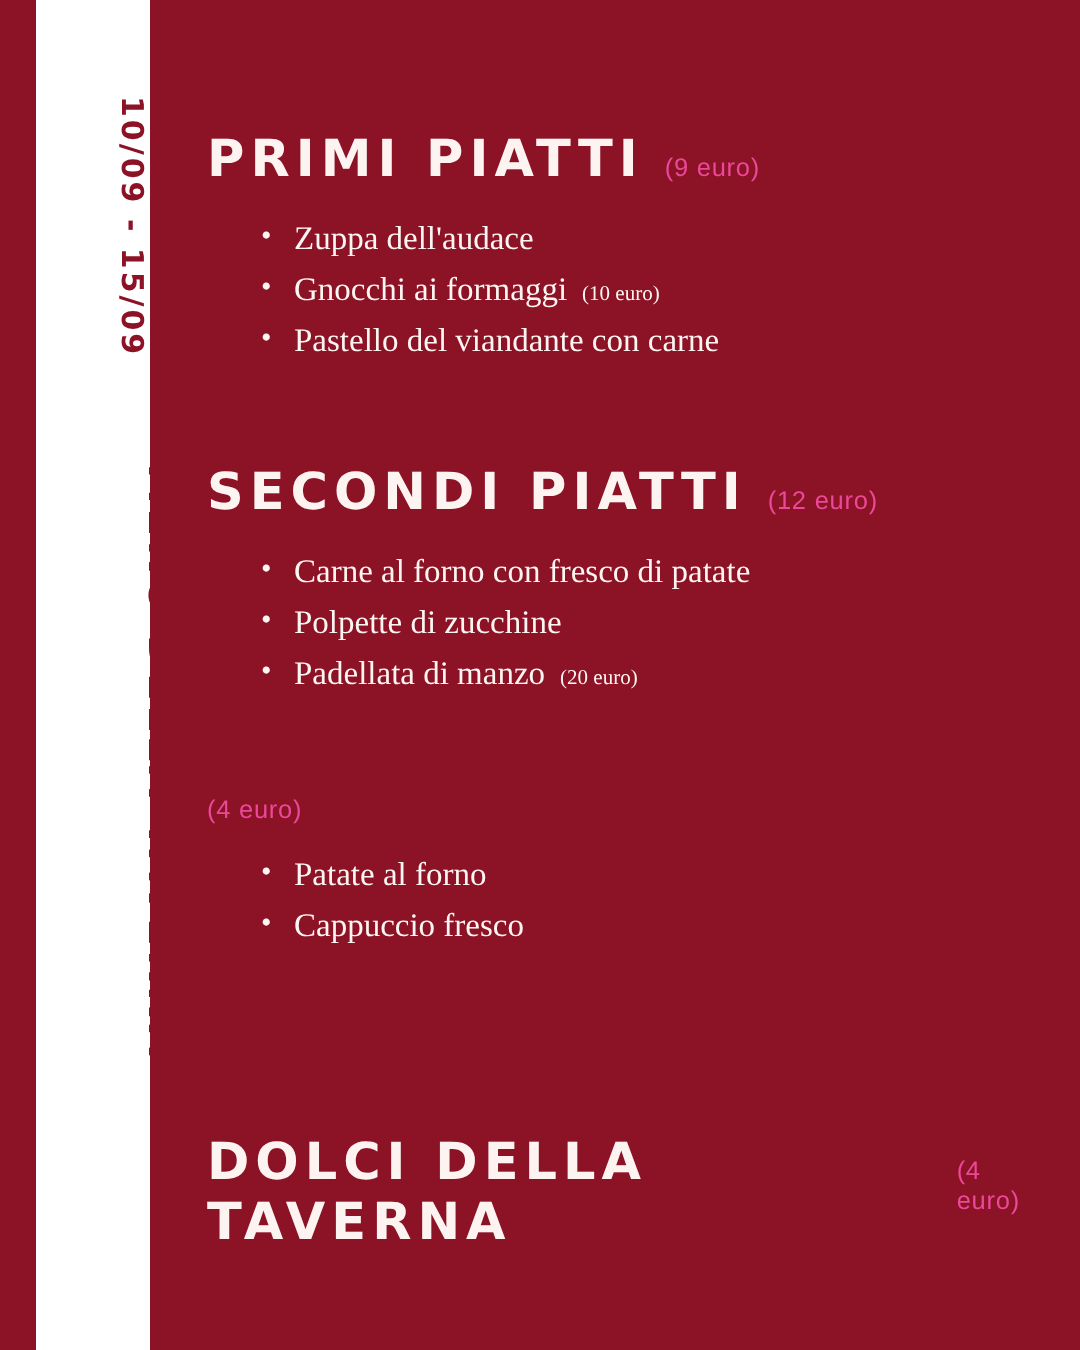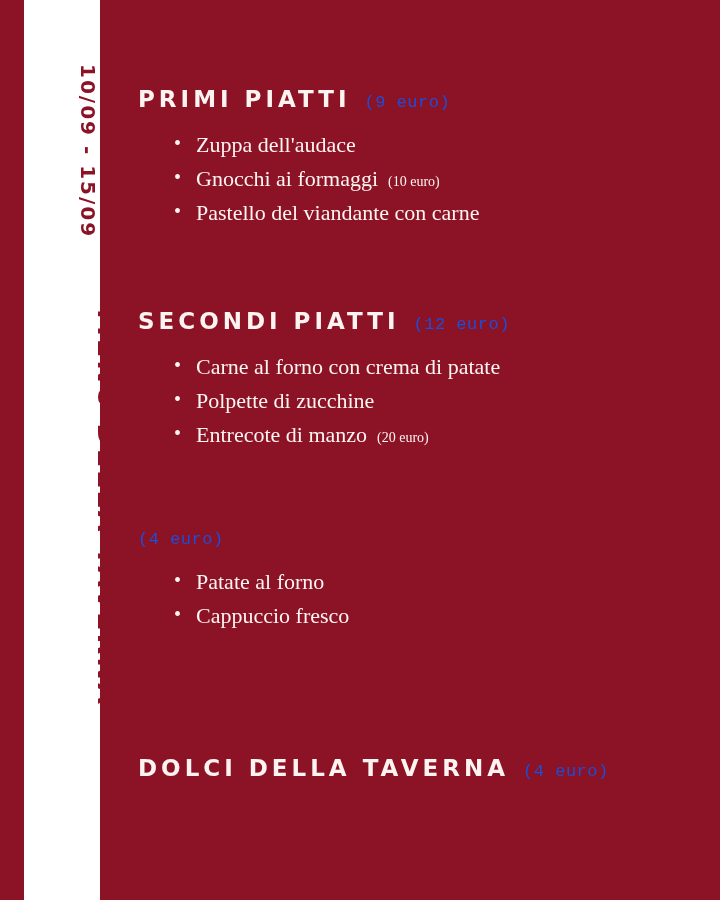--- a/index.html
+++ b/index.html
@@ -84,28 +84,28 @@
   }
   .section-head {
     display: flex;
     align-items: baseline;
     gap: 14px;
     margin: 0 0 16px 0;
   }
   .section-title {
     font-family: "DejaVu Sans", sans-serif;
     font-weight: bold;
-    font-size: 23px;
+    font-size: 34px;
     letter-spacing: 4px;
     color: #fdf4f1;
   }
   .section-price {
-    font-family: Liberation Mono, monospace;
+    font-family: Liberation Sans, sans-serif;
     font-size: 17px;
-    color: #1d4ed8;
+    color: #ec4899;
     letter-spacing: 0.5px;
   }
   ul.items {
     list-style: none;
     margin: 16px;
     padding: 0 0 0 20px;
   }
   ul.items li {
     position: relative;
     font-family: "Liberation Serif", serif;
@@ -161,27 +161,27 @@
       </ul>
     </div>
 
     <div class="section" style="top:308px;">
       <div class="section-head">
         <span class="section-title">SECONDI PIATTI</span>
         <span class="section-price">(12 euro)</span>
       </div>
       <ul class="items">
         <li>
-          <span>Carne al forno con crema di patate</span><span class="item-price"></span>
+          <span>Carne al forno con fresco di patate</span><span class="item-price"></span>
         </li>
         <li>
           <span>Polpette di zucchine</span><span class="item-price"></span>
         </li>
         <li>
-          <span>Entrecote di manzo</span><span class="item-price">(20 euro)</span>
+          <span>Padellata di manzo</span><span class="item-price">(20 euro)</span>
         </li>
       </ul>
     </div>
 
     <div class="section" style="top:530px;">
       <div class="section-head">
         <span class="section-price">(4 euro)</span>
       </div>
       <ul class="items">
         <li>

